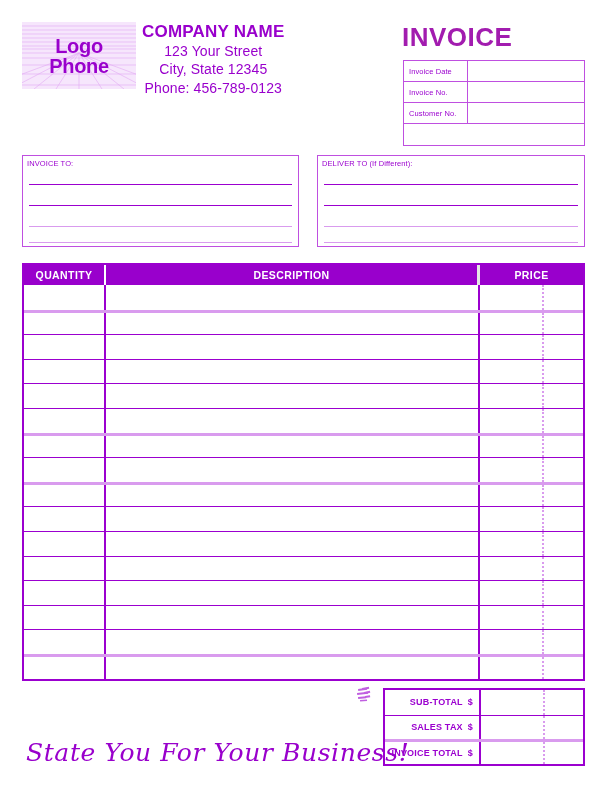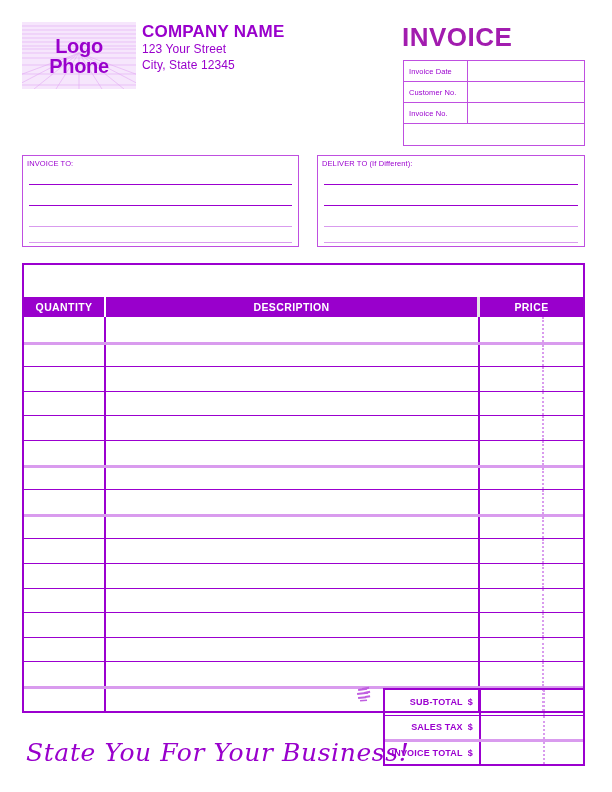--- a/index.html
+++ b/index.html
@@ -65,23 +65,24 @@
     left: 142px; top: 22px;
     color: #9900CC;
   }
   #company-name {
     font-size: 17px;
     font-weight: bold;
     letter-spacing: 0.2px;
     line-height: 1.15;
   }
   .company-line {
-    font-size: 12px;
+    font-size: 14px;
     line-height: 1.33;
     letter-spacing: 0.1px;
+    text-align: center;
   }
 
   #invoice-title {
     position: absolute;
     left: 402px; top: 22px;
     color: #a21caf;
     font-size: 26px;
     font-weight: bold;
     letter-spacing: 0.5px;
   }
@@ -150,21 +151,20 @@
     position: absolute;
     left: 22px; top: 263px;
     width: 563px;
     border: 2px solid var(--purple-dark);
     box-sizing: border-box;
   }
   #items-head {
     display: flex;
     height: 20px;
     background: var(--purple);
-    margin-top: 32px;
   }
   .head-cell {
     color: #ffffff;
     font-size: 10.5px;
     font-weight: bold;
     display: flex;
     align-items: center;
     justify-content: center;
     letter-spacing: 0.4px;
     box-sizing: border-box;
@@ -296,35 +296,36 @@
     <div id="logo-text">
       <span>Logo</span>
       <span>Phone</span>
     </div>
   </div>
 
   <div id="company-block">
     <div id="company-name">COMPANY NAME</div>
     <div class="company-line">123 Your Street</div>
     <div class="company-line">City, State 12345</div>
+    <div class="company-line">Phone: 456-789-0123</div>
   </div>
 
   <div id="invoice-title">INVOICE</div>
 
   <div id="invoice-meta">
     <div class="meta-row">
       <div class="meta-label">Invoice Date</div>
       <div class="meta-value"></div>
     </div>
     <div class="meta-row">
+      <div class="meta-label">Invoice No.</div>
+      <div class="meta-value"></div>
+    </div>
+    <div class="meta-row">
       <div class="meta-label">Customer No.</div>
-      <div class="meta-value"></div>
-    </div>
-    <div class="meta-row">
-      <div class="meta-label">Invoice No.</div>
       <div class="meta-value"></div>
     </div>
     <div class="meta-row blank">
       <div class="meta-value"></div>
     </div>
   </div>
 </div>
 
 <div class="addr-box" id="invoice-to-box">
   <div class="addr-label">INVOICE TO:</div>

